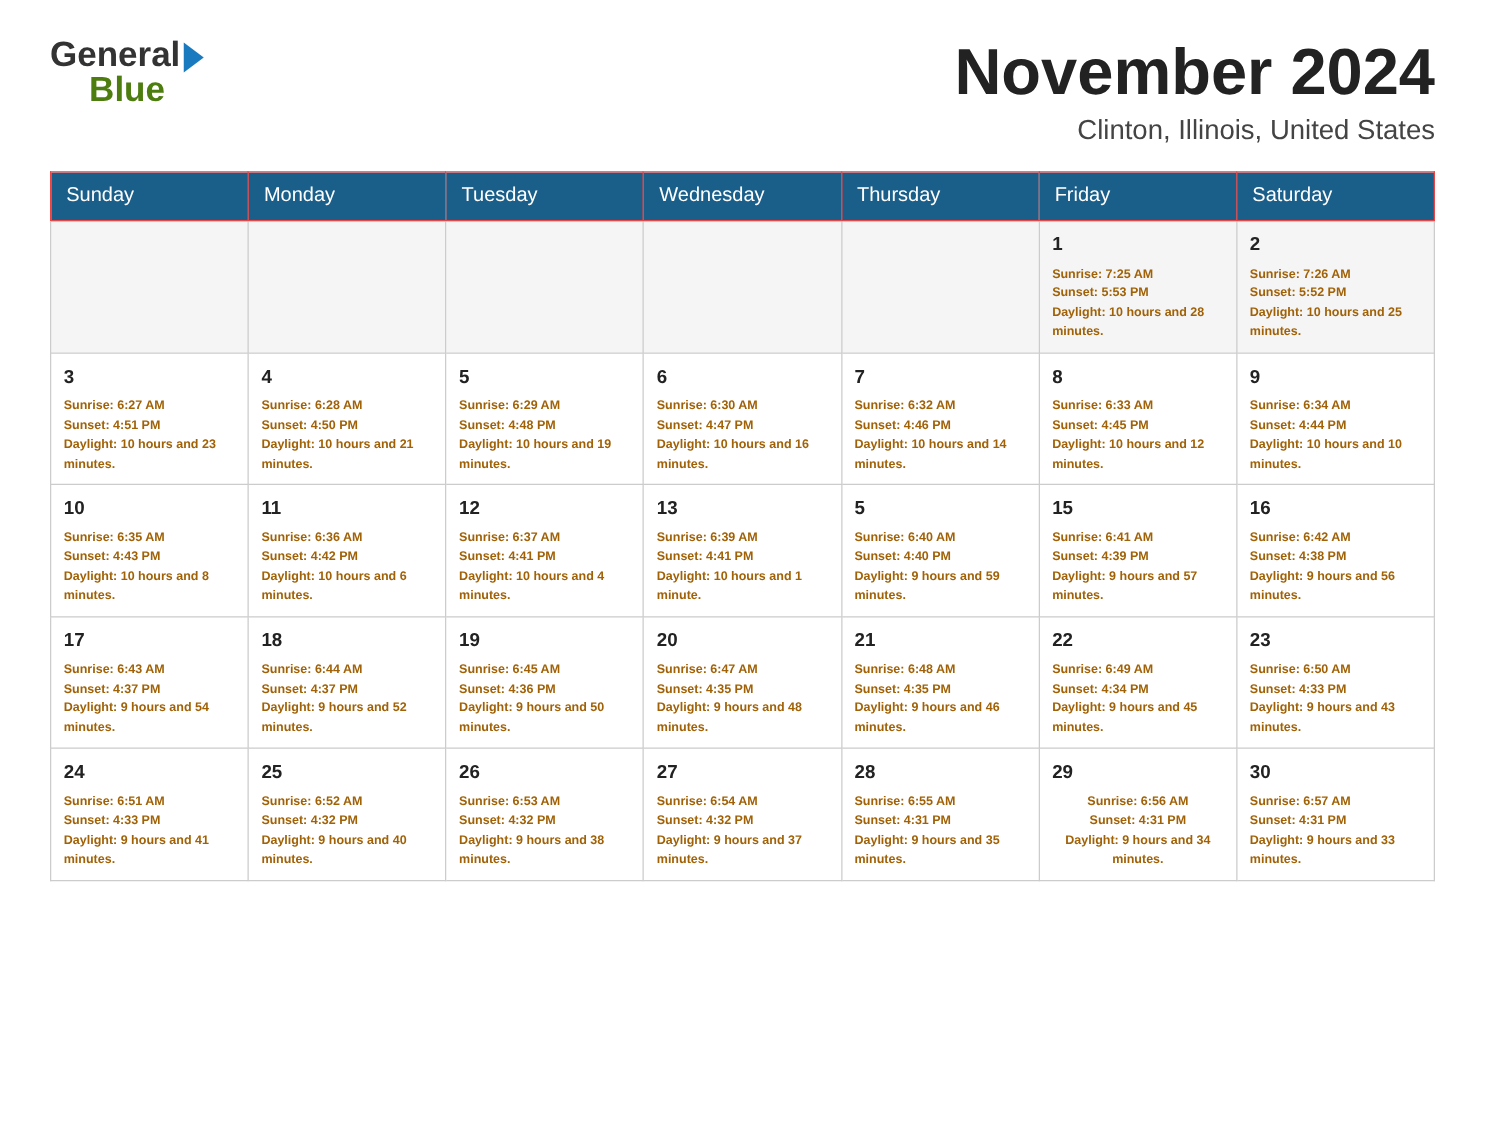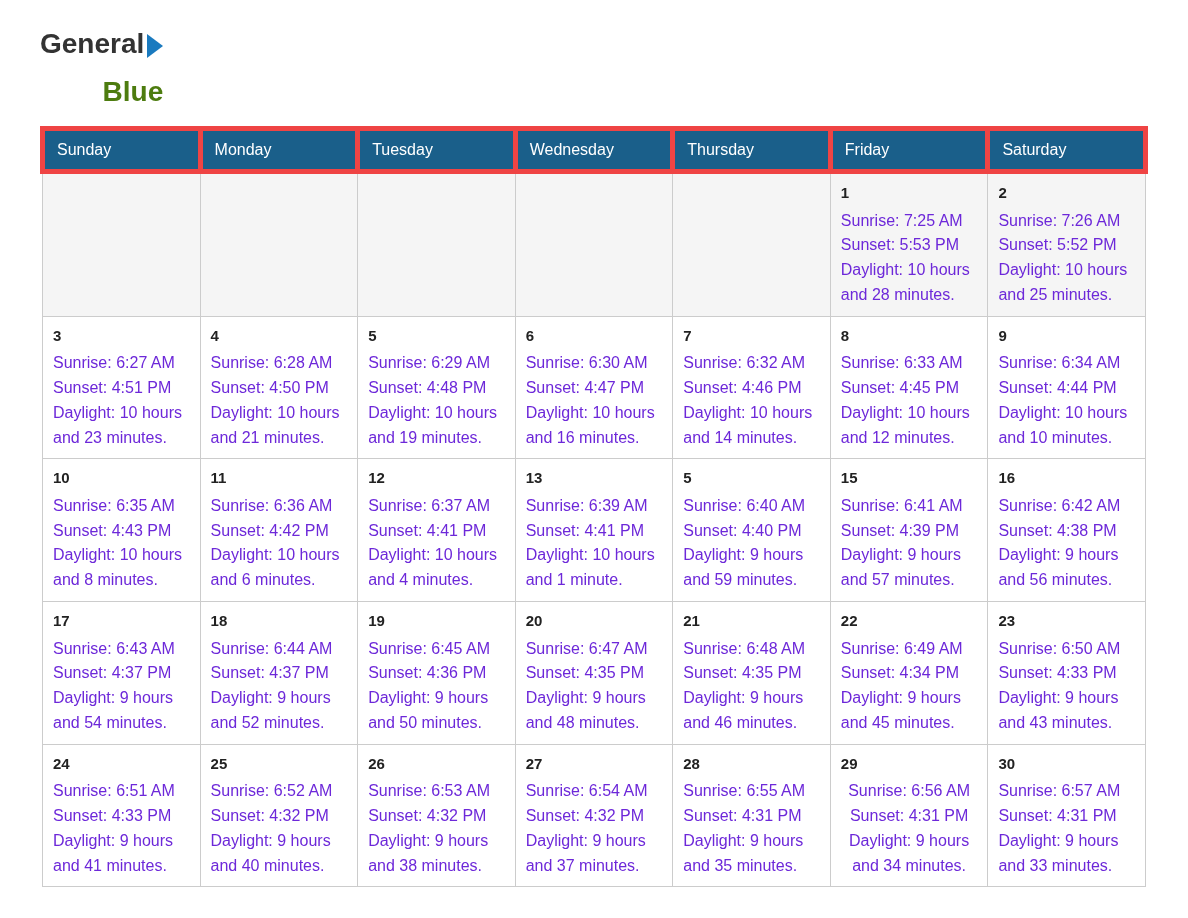--- a/index.html
+++ b/index.html
@@ -12,22 +12,21 @@
     }
     .header {
       display: flex;
       justify-content: space-between;
       align-items: flex-start;
       margin-bottom: 20px;
     }
     .logo {
       display: flex;
       flex-direction: column;
-      align-items: flex-end;
-      gap: 20px;
+      align-items: center;
     }
     .logo-general {
       font-size: 28px;
       font-weight: bold;
       color: #333;
       line-height: 1;
     }
     .logo-blue {
       font-size: 28px;
       font-weight: bold;
@@ -55,63 +54,66 @@
       border-collapse: collapse;
       border: 1px solid #999;
     }
     .calendar th {
       background-color: #1a5f8a;
       color: #ffffff;
       font-size: 16px;
       font-weight: normal;
       padding: 10px 12px;
       text-align: left;
-      border: 5px solid #ef4444;
+      border: 1px solid #ef4444;
     }
     .calendar td {
       width: 14.28%;
       vertical-align: top;
       padding: 8px 10px;
       border: 1px solid #cccccc;
       min-height: 100px;
       font-size: 13px;
       color: #333;
       line-height: 1.5;
     }
     .day-number {
       font-size: 15px;
       font-weight: bold;
       color: #222;
       display: block;
       margin-bottom: 4px;
     }
     .day-info {
-      font-size: 16px;
-      color: #6d28d9;
+      font-size: 10px;
+      color: #a16207;
       line-height: 1.55;
+      font-weight: bold;
     }
     .calendar tr:first-child td {
       background-color: #f5f5f5;
     }
     .empty-cell {
       background-color: #f5f5f5;
     }
   </style>
 </head>
 <body>
 
 <div class="header">
   <div class="logo">
     <div style="display:flex; align-items:center;">
       <span class="logo-general">General</span>
       <div style="width:0;height:0;border-left:16px solid #1a7abf;border-top:12px solid transparent;border-bottom:12px solid transparent;margin-left:3px;margin-top:4px;"></div>
     </div>
     <span class="logo-blue">Blue</span>
   </div>
   <div class="title-block">
+    <div class="month-title">November 2024</div>
+    <div class="location">Clinton, Illinois, United States</div>
   </div>
 </div>
 
 <table class="calendar">
   <thead>
     <tr>
     <th>Sunday</th>
         <th>Monday</th>
         <th>Tuesday</th>
         <th>Wednesday</th>

